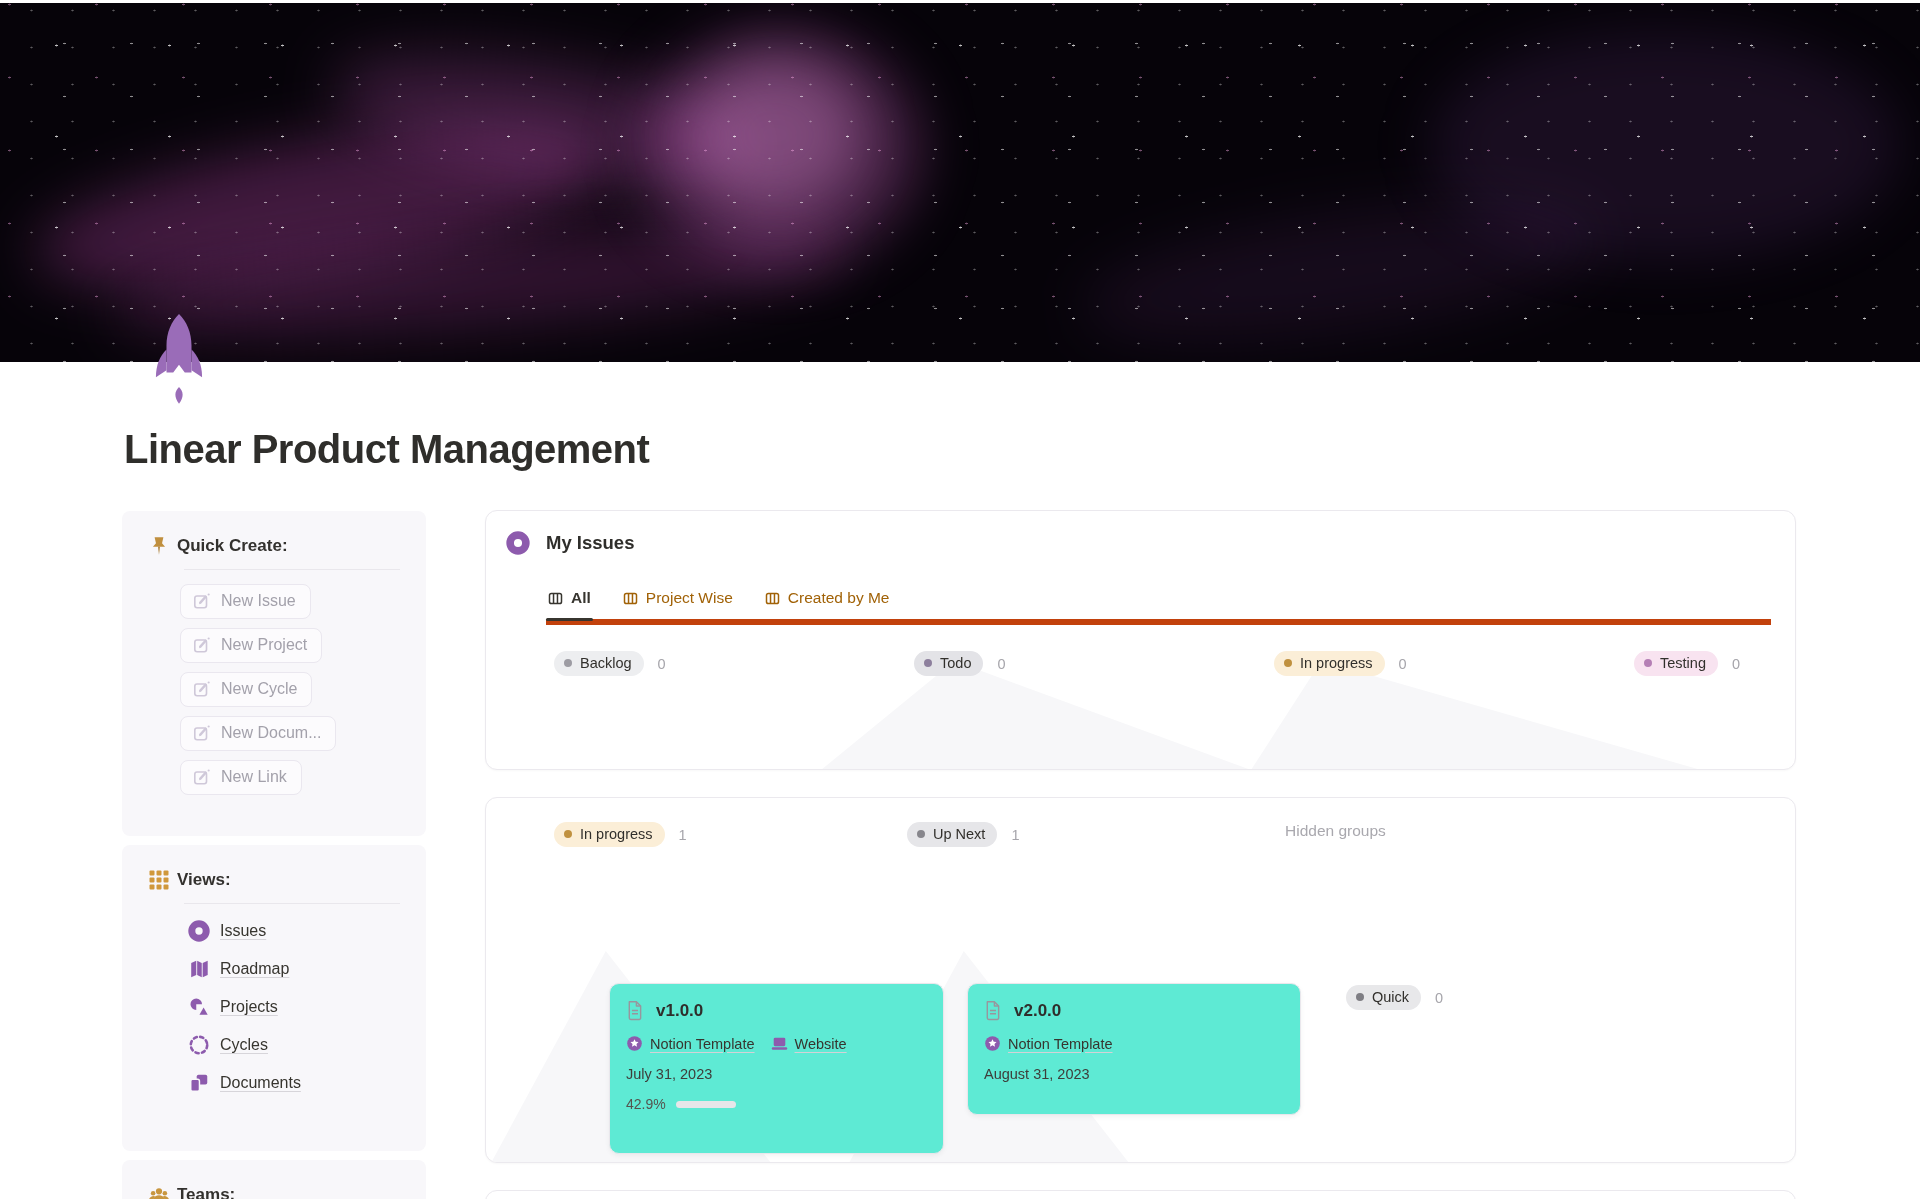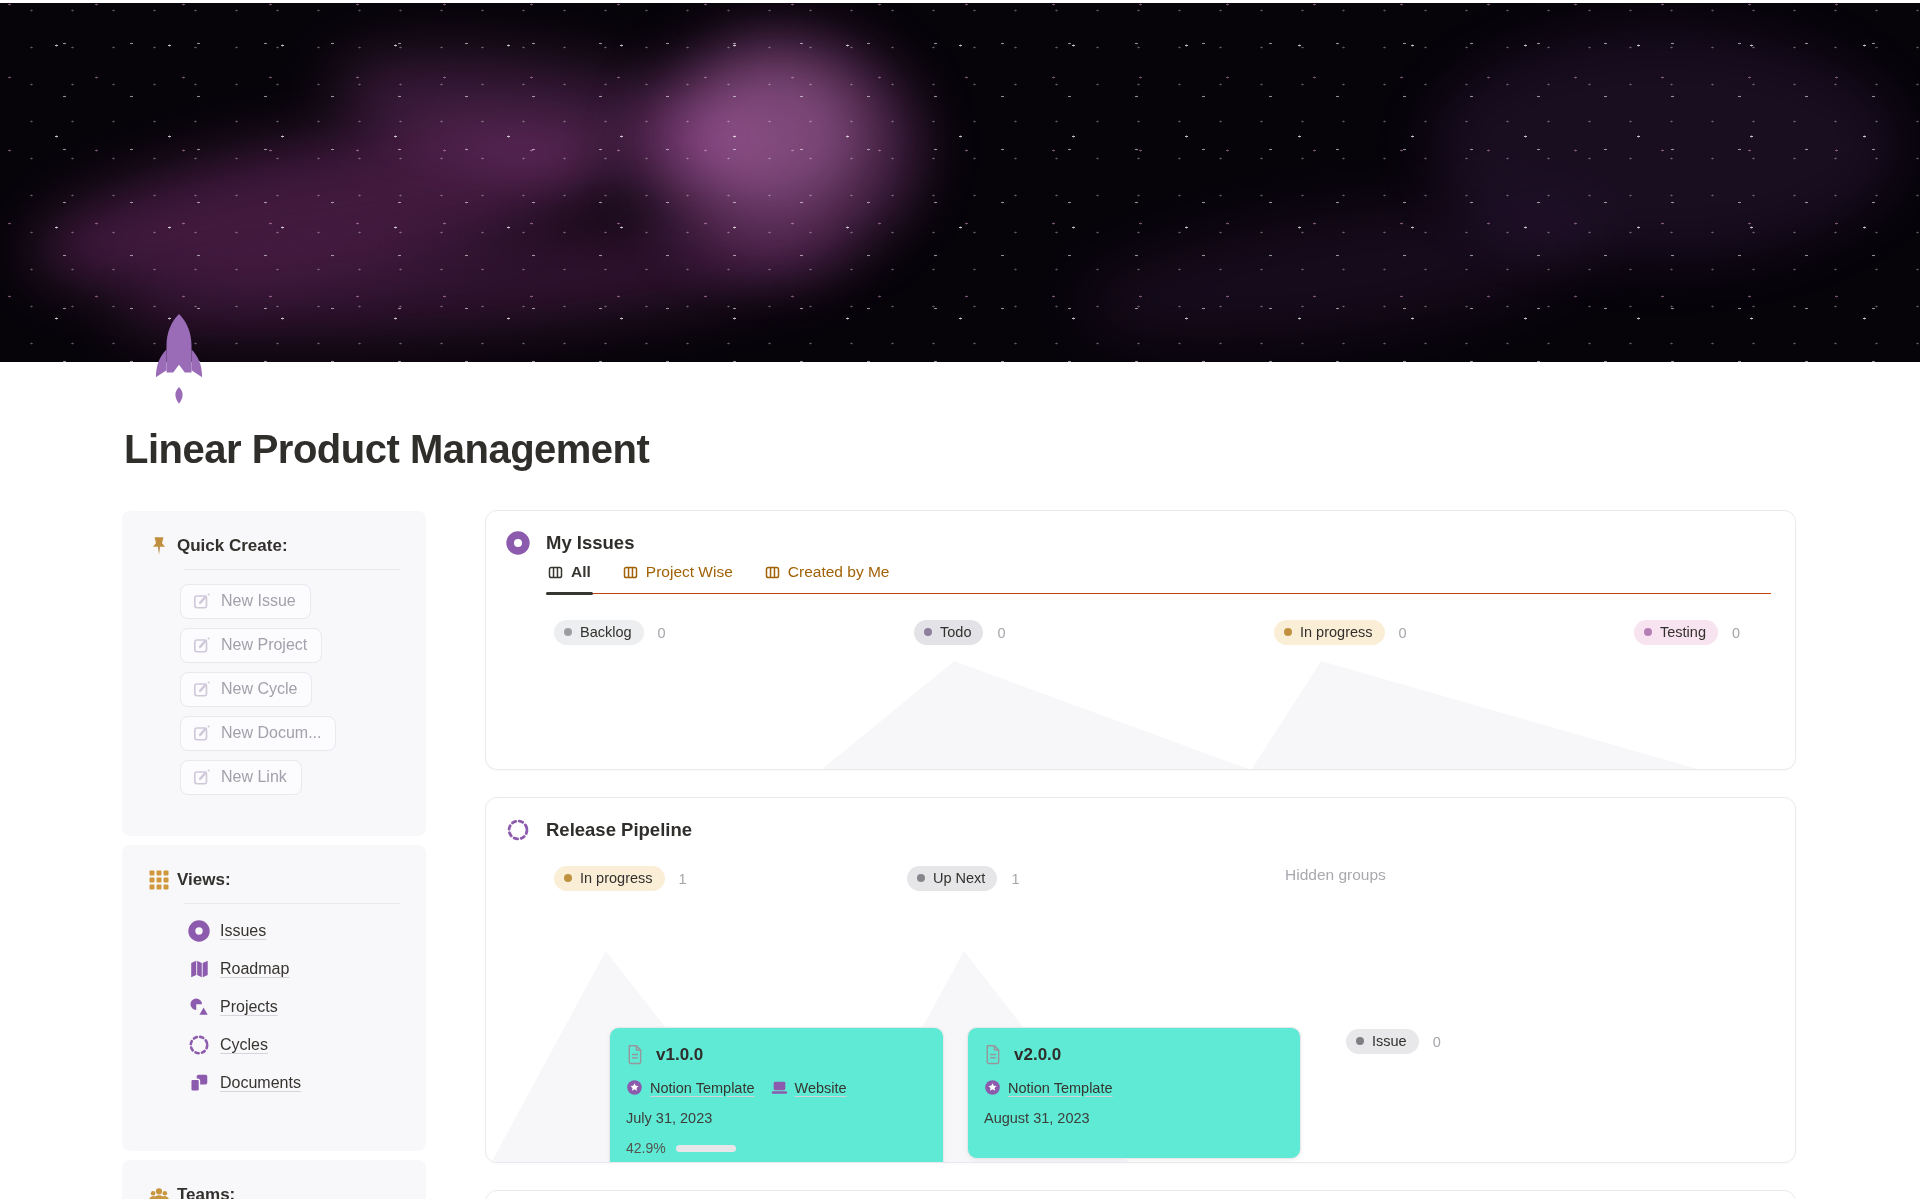--- a/index.html
+++ b/index.html
@@ -44,21 +44,21 @@
   .main { position:absolute; left:485px; top:510px; width:1311px; }
   .main-card { position:relative; background:#fff; border:1px solid #ebe9ee; border-radius:12px;
     box-shadow:0 1px 2px rgba(15,15,15,.03); overflow:hidden; }
   .card-a { height:260px; }
   .card-b { height:366px; margin-top:27px; }
   .card-c { height:60px;  margin-top:27px; }
   .card-head { display:flex; align-items:center; gap:16px; padding:20px 0 0 20px; position:relative; z-index:2; }
   .card-head .ico { width:24px; height:24px; display:flex; }
   .card-title { font-size:18.5px; font-weight:700; color:#2f2e2b; }
   .card-body { margin:0 24px 0 60px; position:relative; z-index:2; }
-  .tabs { display:flex; gap:28px; margin-top:0; border-bottom:1px solid #c2410c; }
+  .tabs { display:flex; gap:28px; margin-top:26px; border-bottom:6px solid #c2410c; }
   .tab { display:flex; align-items:center; gap:8px; padding:8px 2px 12px; font-size:15.5px; color:#a16207; position:relative; cursor:pointer; }
   .tab .ico { width:15px; height:15px; display:flex; }
   .tab.active { color:#37352f; font-weight:600; }
   .tab.active::after { content:""; position:absolute; left:0; right:0; bottom:-1.5px; height:2.5px; background:#37352f; border-radius:2px; }
   .groups-row { display:flex; margin-top:26px; align-items:flex-start; }
   .group { flex:none; display:flex; align-items:center; gap:14px; }
   .chip { display:inline-flex; align-items:center; gap:8px; padding:4px 12px 5px 10px; border-radius:999px; font-size:14.5px; color:#32302c; cursor:pointer; }
   .chip .dot { width:8px; height:8px; border-radius:50%; flex:none; }
   .count { font-size:14.5px; color:#a6a5ab; }
   .hidden-label { font-size:15.5px; color:#a9a8ae; }
@@ -339,28 +339,20 @@
             </span>
           <span class="count">0</span>
         </div>
       </div>
     </div>
   </div>
 
   <div class="main-card card-b">
     <div class="tri triB1"></div>
     <div class="tri triB2"></div>
-    <div class="card-head">
-      <span class="ico">
-          <svg viewBox="0 0 22 22" width="24" height="24">
-            <circle cx="11" cy="11" r="8.2" fill="none" stroke="#8d5bad" stroke-width="2.6" stroke-dasharray="3.2 3.4" stroke-linecap="round"></circle>
-          </svg>
-        </span>
-      <span class="card-title">Release Pipeline</span>
-    </div>
     <div class="card-body">
       <div class="groups-row" style="margin-top:24px;">
         <div class="group" style="width:353px; margin-left:8px;">
           <span class="chip" style="background: rgb(251, 238, 215);">
               <span class="dot" style="background: rgb(192, 145, 63);"></span>
               <span>In progress</span>
             </span>
           <span class="count">1</span>
         </div>
         <div class="group" style="width:378px;">
@@ -436,21 +428,21 @@
               </span>
             <span class="lbl">Notion Template</span>
           </span>
         </div>
         <div class="mini-date">August 31, 2023</div>
       </div>
 
       <div class="done-group">
         <span class="chip" style="background: rgb(232, 232, 234);">
             <span class="dot" style="background: rgb(127, 126, 132);"></span>
-            <span>Issue</span>
+            <span>Quick</span>
           </span>
         <span class="count">0</span>
       </div>
     </div>
   </div>
 
   <div class="main-card card-c"></div>
 </div>
 
 </body></html>

